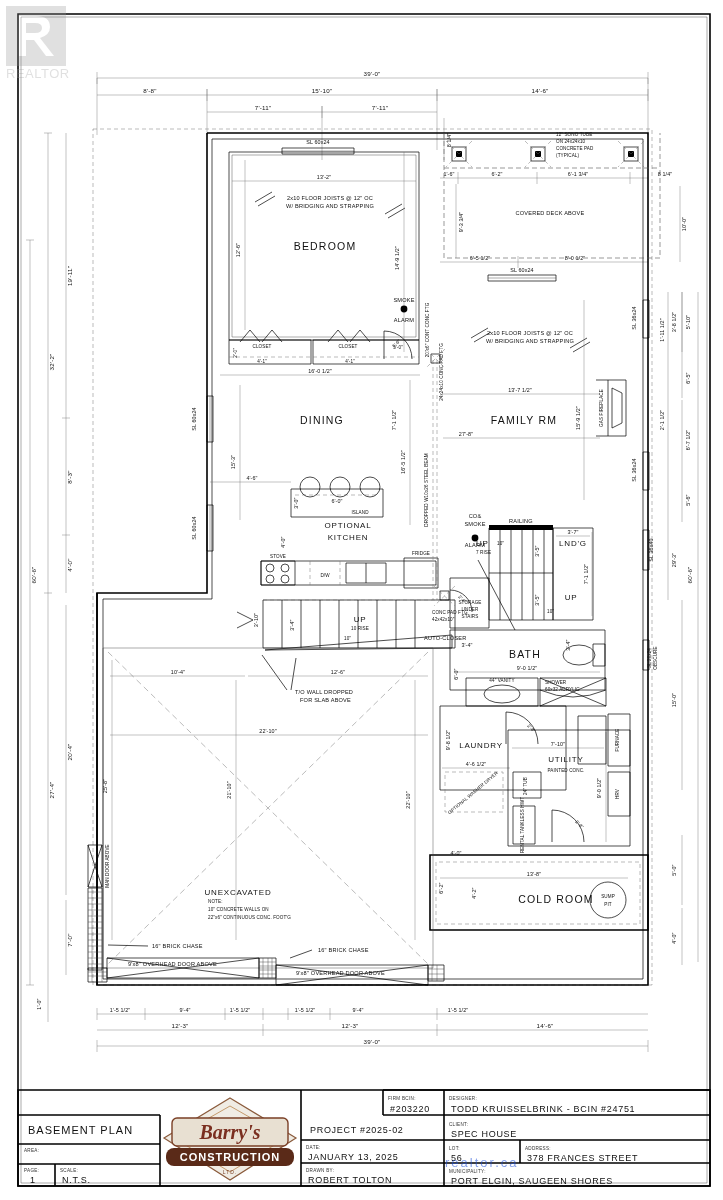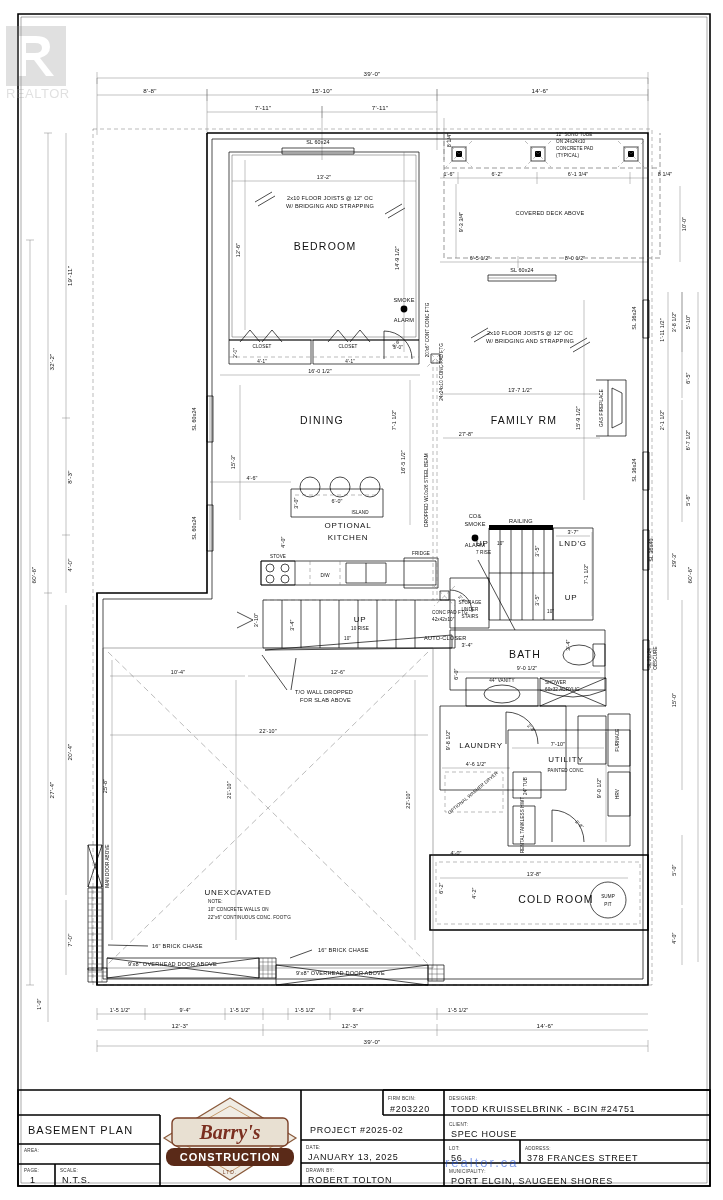--- a/index.html
+++ b/index.html
@@ -20,21 +20,21 @@
   line,polyline,path,rect,circle,ellipse,polygon{vector-effect:non-scaling-stroke;}
   .w{stroke:#000;fill:none;stroke-width:1.6;}
   .th{stroke:#000;fill:none;stroke-width:.7;}
   .thin{stroke:#444;fill:none;stroke-width:.45;}
   .dash{stroke:#555;fill:none;stroke-width:.6;stroke-dasharray:5 3;}
   .dashf{stroke:#777;fill:none;stroke-width:.5;stroke-dasharray:4 3;}
   .dimline{stroke:#666;fill:none;stroke-width:.4;}
   .xline{stroke:#777;fill:none;stroke-width:.5;stroke-dasharray:6 4;}
   .fillb{fill:#000;}
   #wm{position:absolute;left:6px;top:6px;width:78px;height:86px;
-      opacity:.30;pointer-events:none;margin-top:20px;}
+      opacity:.30;pointer-events:none;}
   #wm .r{position:absolute;left:0;top:0;width:60px;height:60px;background:#9b9b9b;}
   #wm .rin{position:absolute;left:10px;top:8px;width:40px;height:44px;}
   #wm .txt{position:absolute;left:0;top:60px;font-size:13px;letter-spacing:.5px;
       color:#9b9b9b;font-family:"Liberation Sans",sans-serif;}
   #wm2{position:absolute;left:445px;top:1155px;font-size:13px;color:#1d4ed8;
       opacity:.55;letter-spacing:2px;font-family:"Liberation Sans",sans-serif;
       pointer-events:none;}
 </style>
 </head>
 <body>

